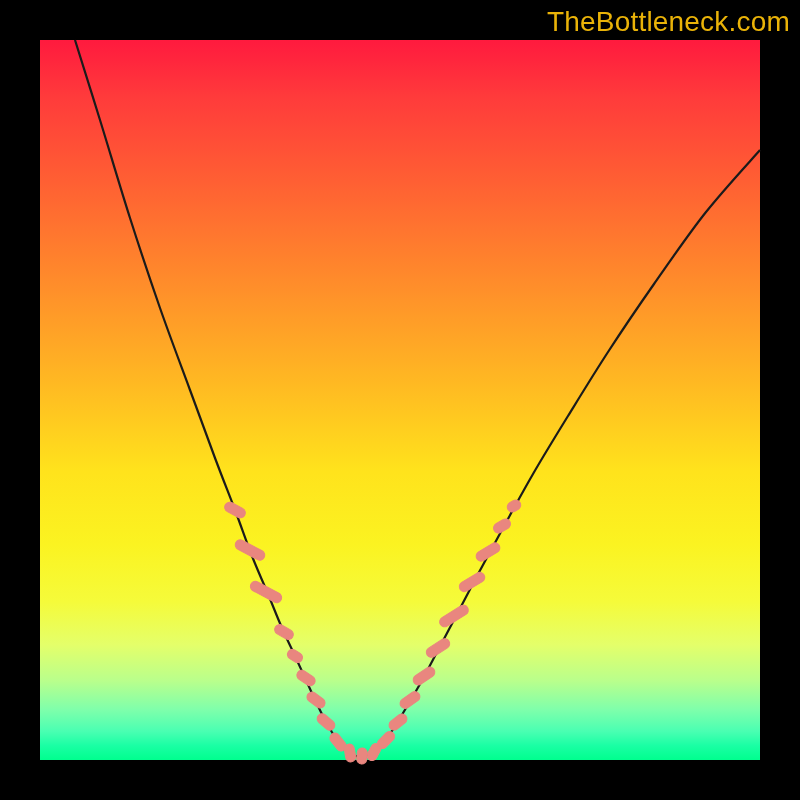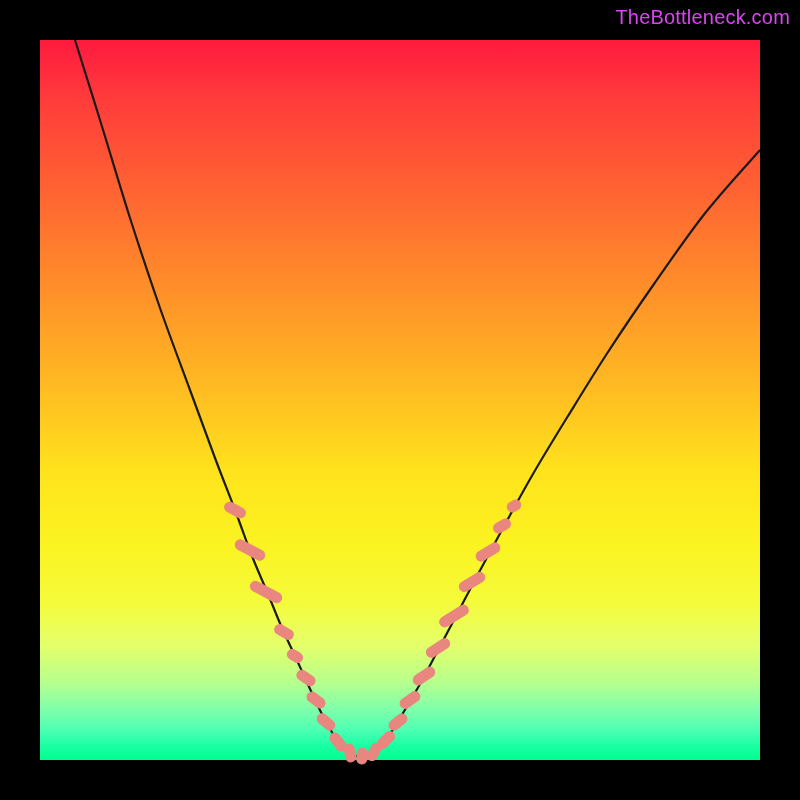--- a/index.html
+++ b/index.html
@@ -42,22 +42,22 @@
       #7fffab 93%,
       #4affb2 96%,
       #1affa4 98%,
       #00ff8e 100%
     );
   }
   .watermark {
     position: absolute;
     top: 6px;
     right: 10px;
-    color: #d946ef;
-    font-size: 20px;
+    color: #eab308;
+    font-size: 28px;
     font-weight: 500;
     letter-spacing: 0.2px;
     user-select: none;
   }
   svg.curve {
     position: absolute;
     left: 0;
     top: 0;
     width: 720px;
     height: 720px;

